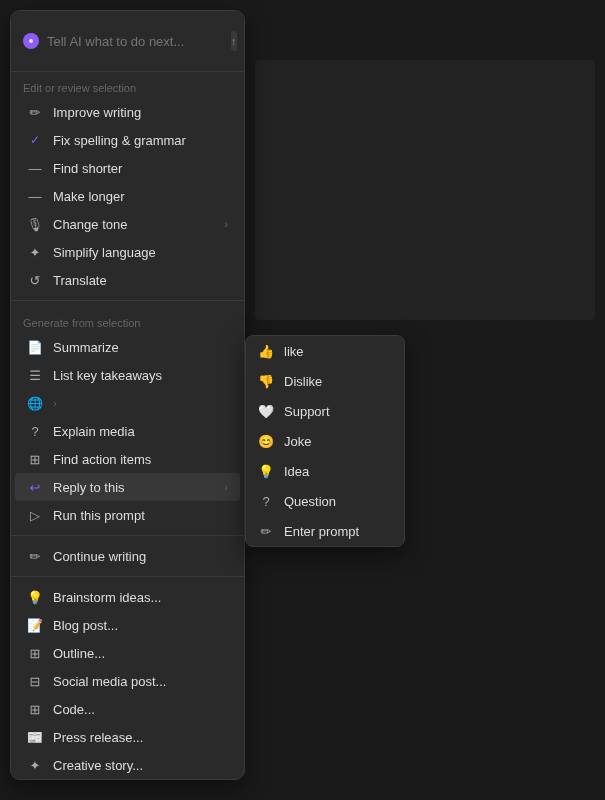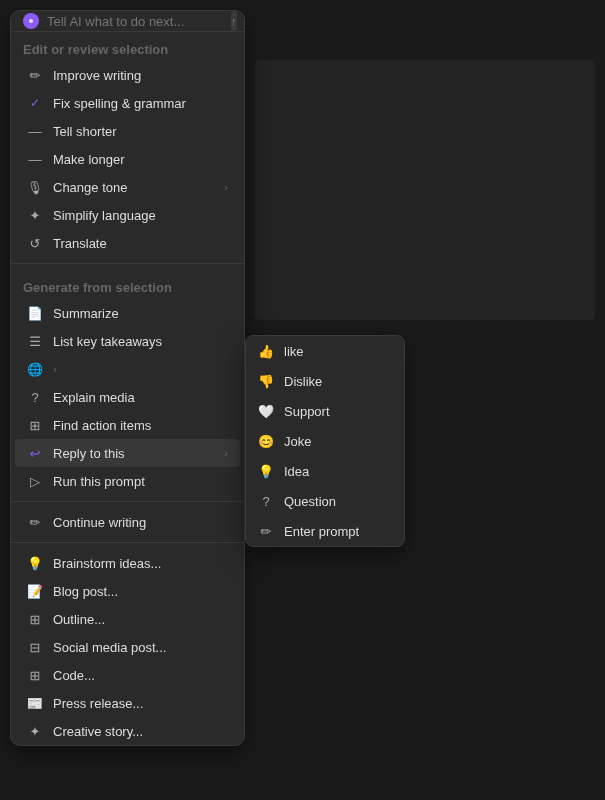--- a/index.html
+++ b/index.html
@@ -22,21 +22,21 @@
       background: #2a2a2a;
       border-radius: 10px;
       border: 1px solid #3a3a3a;
       overflow: hidden;
       box-shadow: 0 8px 24px rgba(0,0,0,0.5);
     }
 
     .ask-ai-bar {
       display: flex;
       align-items: center;
-      padding: 0 12px;
+      padding: 20px 12px;
       gap: 8px;
       border-bottom: 1px solid #3a3a3a;
       background: #2a2a2a;
     }
 
     .ask-ai-icon {
       width: 16px;
       height: 16px;
       background: #8b5cf6;
       border-radius: 50%;
@@ -64,23 +64,23 @@
       display: flex;
       align-items: center;
       justify-content: center;
       cursor: pointer;
       color: #888;
       font-size: 11px;
     }
 
     .section-label {
       padding: 10px 12px 4px;
-      font-size: 13px;
+      font-size: 11px;
       color: #666;
-      font-weight: 700;
+      font-weight: 400;
     }
 
     .menu-item {
       display: flex;
       align-items: center;
       padding: 6px 12px;
       gap: 10px;
       cursor: pointer;
       position: relative;
       border-radius: 4px;
@@ -196,21 +196,21 @@
   <div class="menu-item">
     <span class="item-icon">✏</span>
     <span class="item-label">Improve writing</span>
   </div>
   <div class="menu-item">
     <span class="item-icon item-check">✓</span>
     <span class="item-label">Fix spelling &amp; grammar</span>
   </div>
   <div class="menu-item">
     <span class="item-icon">—</span>
-    <span class="item-label">Tell shorter</span>
+    <span class="item-label">Find shorter</span>
   </div>
   <div class="menu-item">
     <span class="item-icon">—</span>
     <span class="item-label">Make longer</span>
   </div>
   <div class="menu-item">
     <span class="item-icon">🎙</span>
     <span class="item-label">Change tone</span>
     <span class="item-arrow">›</span>
   </div>

